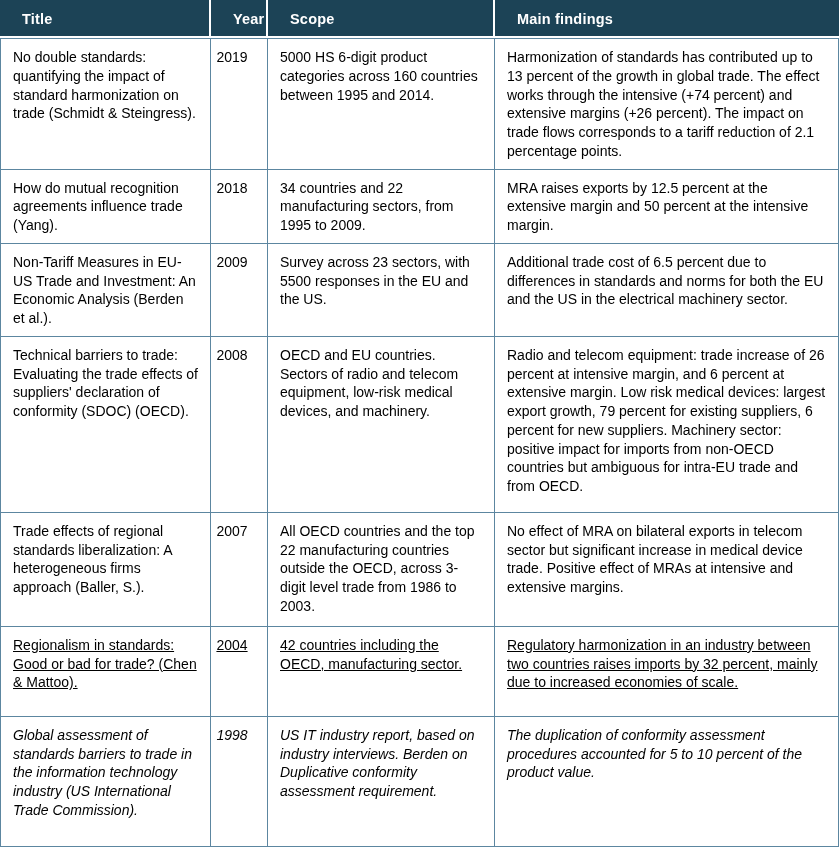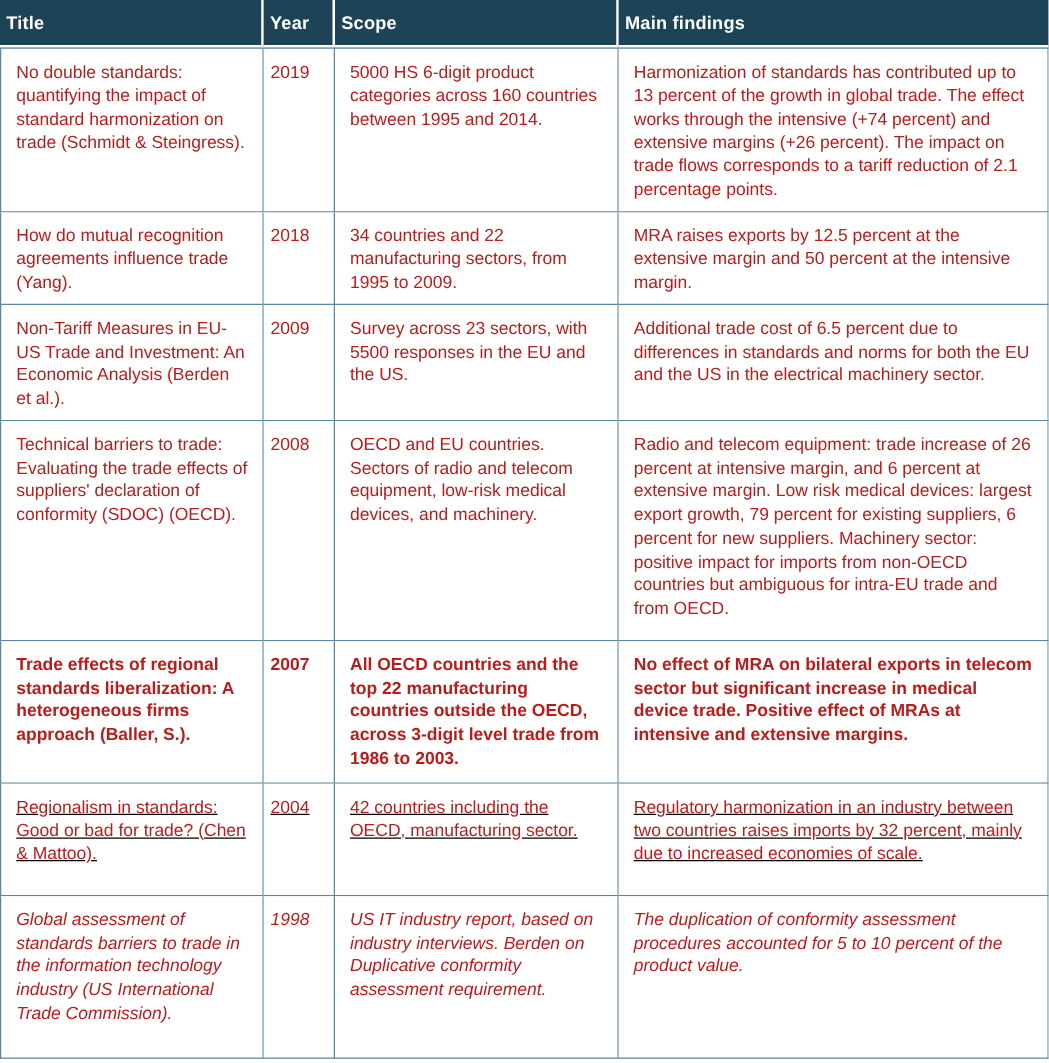--- a/index.html
+++ b/index.html
@@ -19,50 +19,50 @@
     border-collapse: separate;
     border-spacing: 0;
     table-layout: fixed;
   }
   table.studies th {
     background: #1c4356;
     color: #ffffff;
     text-align: left;
     font-size: 14.5px;
     font-weight: bold;
-    padding: 10px 12px 9px 5px;
+    padding: 10px 12px 9px 22px;
     border-right: 2px solid #ffffff;
     border-bottom: 2px solid #ffffff;
     vertical-align: middle;
     height: 38px;
     box-sizing: border-box;
     letter-spacing: 0.2px;
   }
   table.studies th:last-child { border-right: none; }
   table.studies td {
-    color: #b91c1c;
+    color: #000000;
     font-size: 14px;
     line-height: 1.34;
     vertical-align: top;
     padding: 9px 12px 8px 12px;
     border-right: 1px solid #5c86a0;
     border-bottom: 1px solid #5c86a0;
     background: #ffffff;
     box-sizing: border-box;
     word-wrap: break-word;
   }
   table.studies td:first-child { border-left: 1px solid #5c86a0; }
   table.studies tbody tr:first-child td { border-top: 1px solid #5c86a0; }
   table.studies td.year-cell { text-align: center; padding-left: 4px; padding-right: 18px; }
   
   tbody tr:nth-child(1) { height: 131px; }
   tbody tr:nth-child(2) { height: 70px; }
   tbody tr:nth-child(3) { height: 91px; }
   tbody tr:nth-child(4) { height: 176px; }
-  tbody tr:nth-child(5) { height: 114px; font-weight: bold; }
+  tbody tr:nth-child(5) { height: 114px; }
   tbody tr:nth-child(6) { height: 90px; text-decoration: underline; }
   tbody tr:nth-child(7) { height: 130px; font-style: italic; }
 </style>
 </head>
 <body>
 
 <div class="page">
   <table class="studies">
     <colgroup>
       <col style="width:211px">

